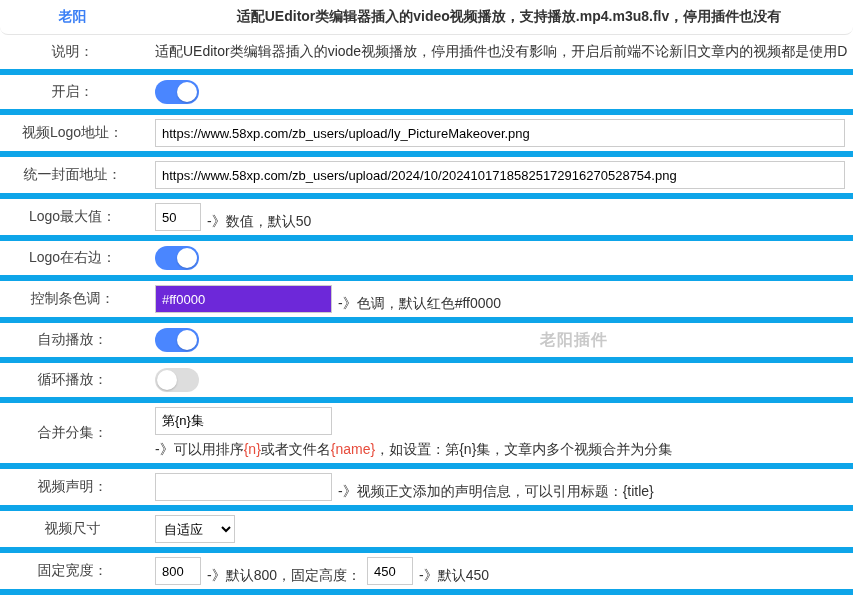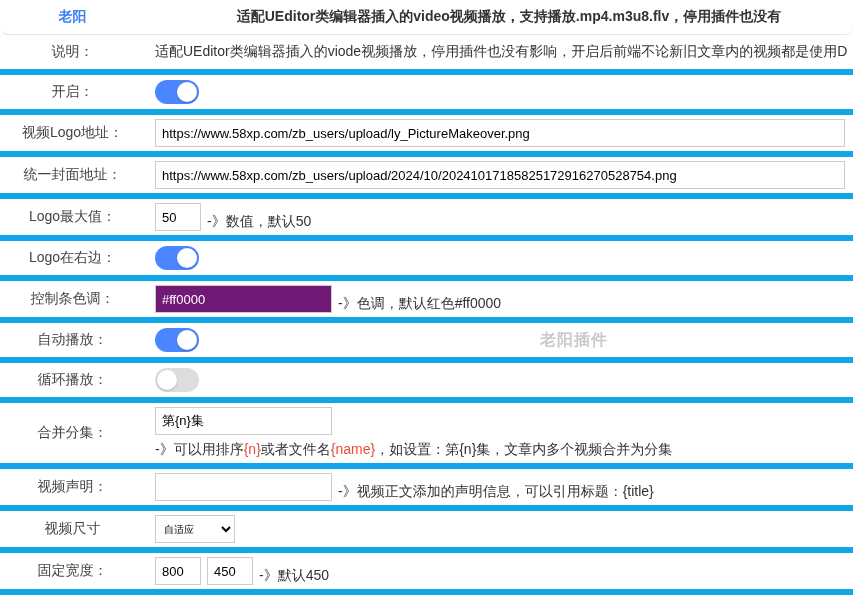--- a/index.html
+++ b/index.html
@@ -8,23 +8,23 @@
     .brand { width: 145px; text-align: center; color: #3a7ff5; font-weight: bold; }
     .title { flex: 1; font-weight: bold; text-align: center; padding-left: 20px; white-space: nowrap; overflow: hidden; }
     .row { display: flex; align-items: center; min-height: 40px; border-bottom: 6px solid #0ea5e9; padding: 4px 0; }
     .label { width: 145px; text-align: center; color: #444; }
     .value { flex: 1; padding-left: 10px; display: flex; align-items: flex-end; gap: 6px; flex-wrap: wrap; }
     .desc-text { color: #333; }
     input[type="text"] { border: 1px solid #ccc; padding: 4px 6px; font-size: 13px; height: 28px; font-family: inherit; }
     .input-full { width: 690px; }
     .input-small { width: 46px; }
     .input-mid { width: 177px; }
-    select { border: 1px solid #ccc; padding: 3px 4px; font-size: 10px; height: 28px; background: #fff; font-family: inherit; }
+    select { border: 1px solid #ccc; padding: 3px 4px; font-size: 13px; height: 28px; background: #fff; font-family: inherit; }
     .select-mid { width: 80px; }
-    .color-input { width: 177px; height: 28px; background: #701a75; color: #fff; border: 1px solid #ccc; padding: 4px 6px; }
+    .color-input { width: 177px; height: 28px; background: #6d28d9; color: #fff; border: 1px solid #ccc; padding: 4px 6px; }
     .hint { color: #333; }
     .red { color: #e74c3c; }
     
     .toggle { width: 44px; height: 24px; border-radius: 12px; position: relative; cursor: pointer; display: inline-block; }
     .toggle-on { background: #4a86ff; }
     .toggle-off { background: #ddd; }
     .toggle-knob { position: absolute; width: 20px; height: 20px; background: #fff; border-radius: 50%; top: 2px; box-shadow: 0 1px 2px rgba(0,0,0,0.2); }
     .toggle-on .toggle-knob { right: 2px; }
     .toggle-off .toggle-knob { left: 2px; }
     .watermark { position: absolute; top: 330px; left: 540px; color: #c9c9c9; font-size: 16px; font-weight: bold; pointer-events: none; letter-spacing: 1px; }
@@ -138,20 +138,21 @@
     <select class="select-mid">
       <option>自适应</option>
     </select>
   </div>
 </div>
 
 <div class="row">
   <div class="label">固定宽度：</div>
   <div class="value">
     <input type="text" class="input-small" value="800" style="">
+    <span class="hint">-》默认800，固定高度：</span>
     <input type="text" class="input-small" value="450" style="">
     <span class="hint">-》默认450</span>
   </div>
 </div>
 
 <div class="row">
   <div class="label">指定元素：</div>
   <div class="value">
     <input type="text" class="input-mid" value="h1" style="">
     <select>

